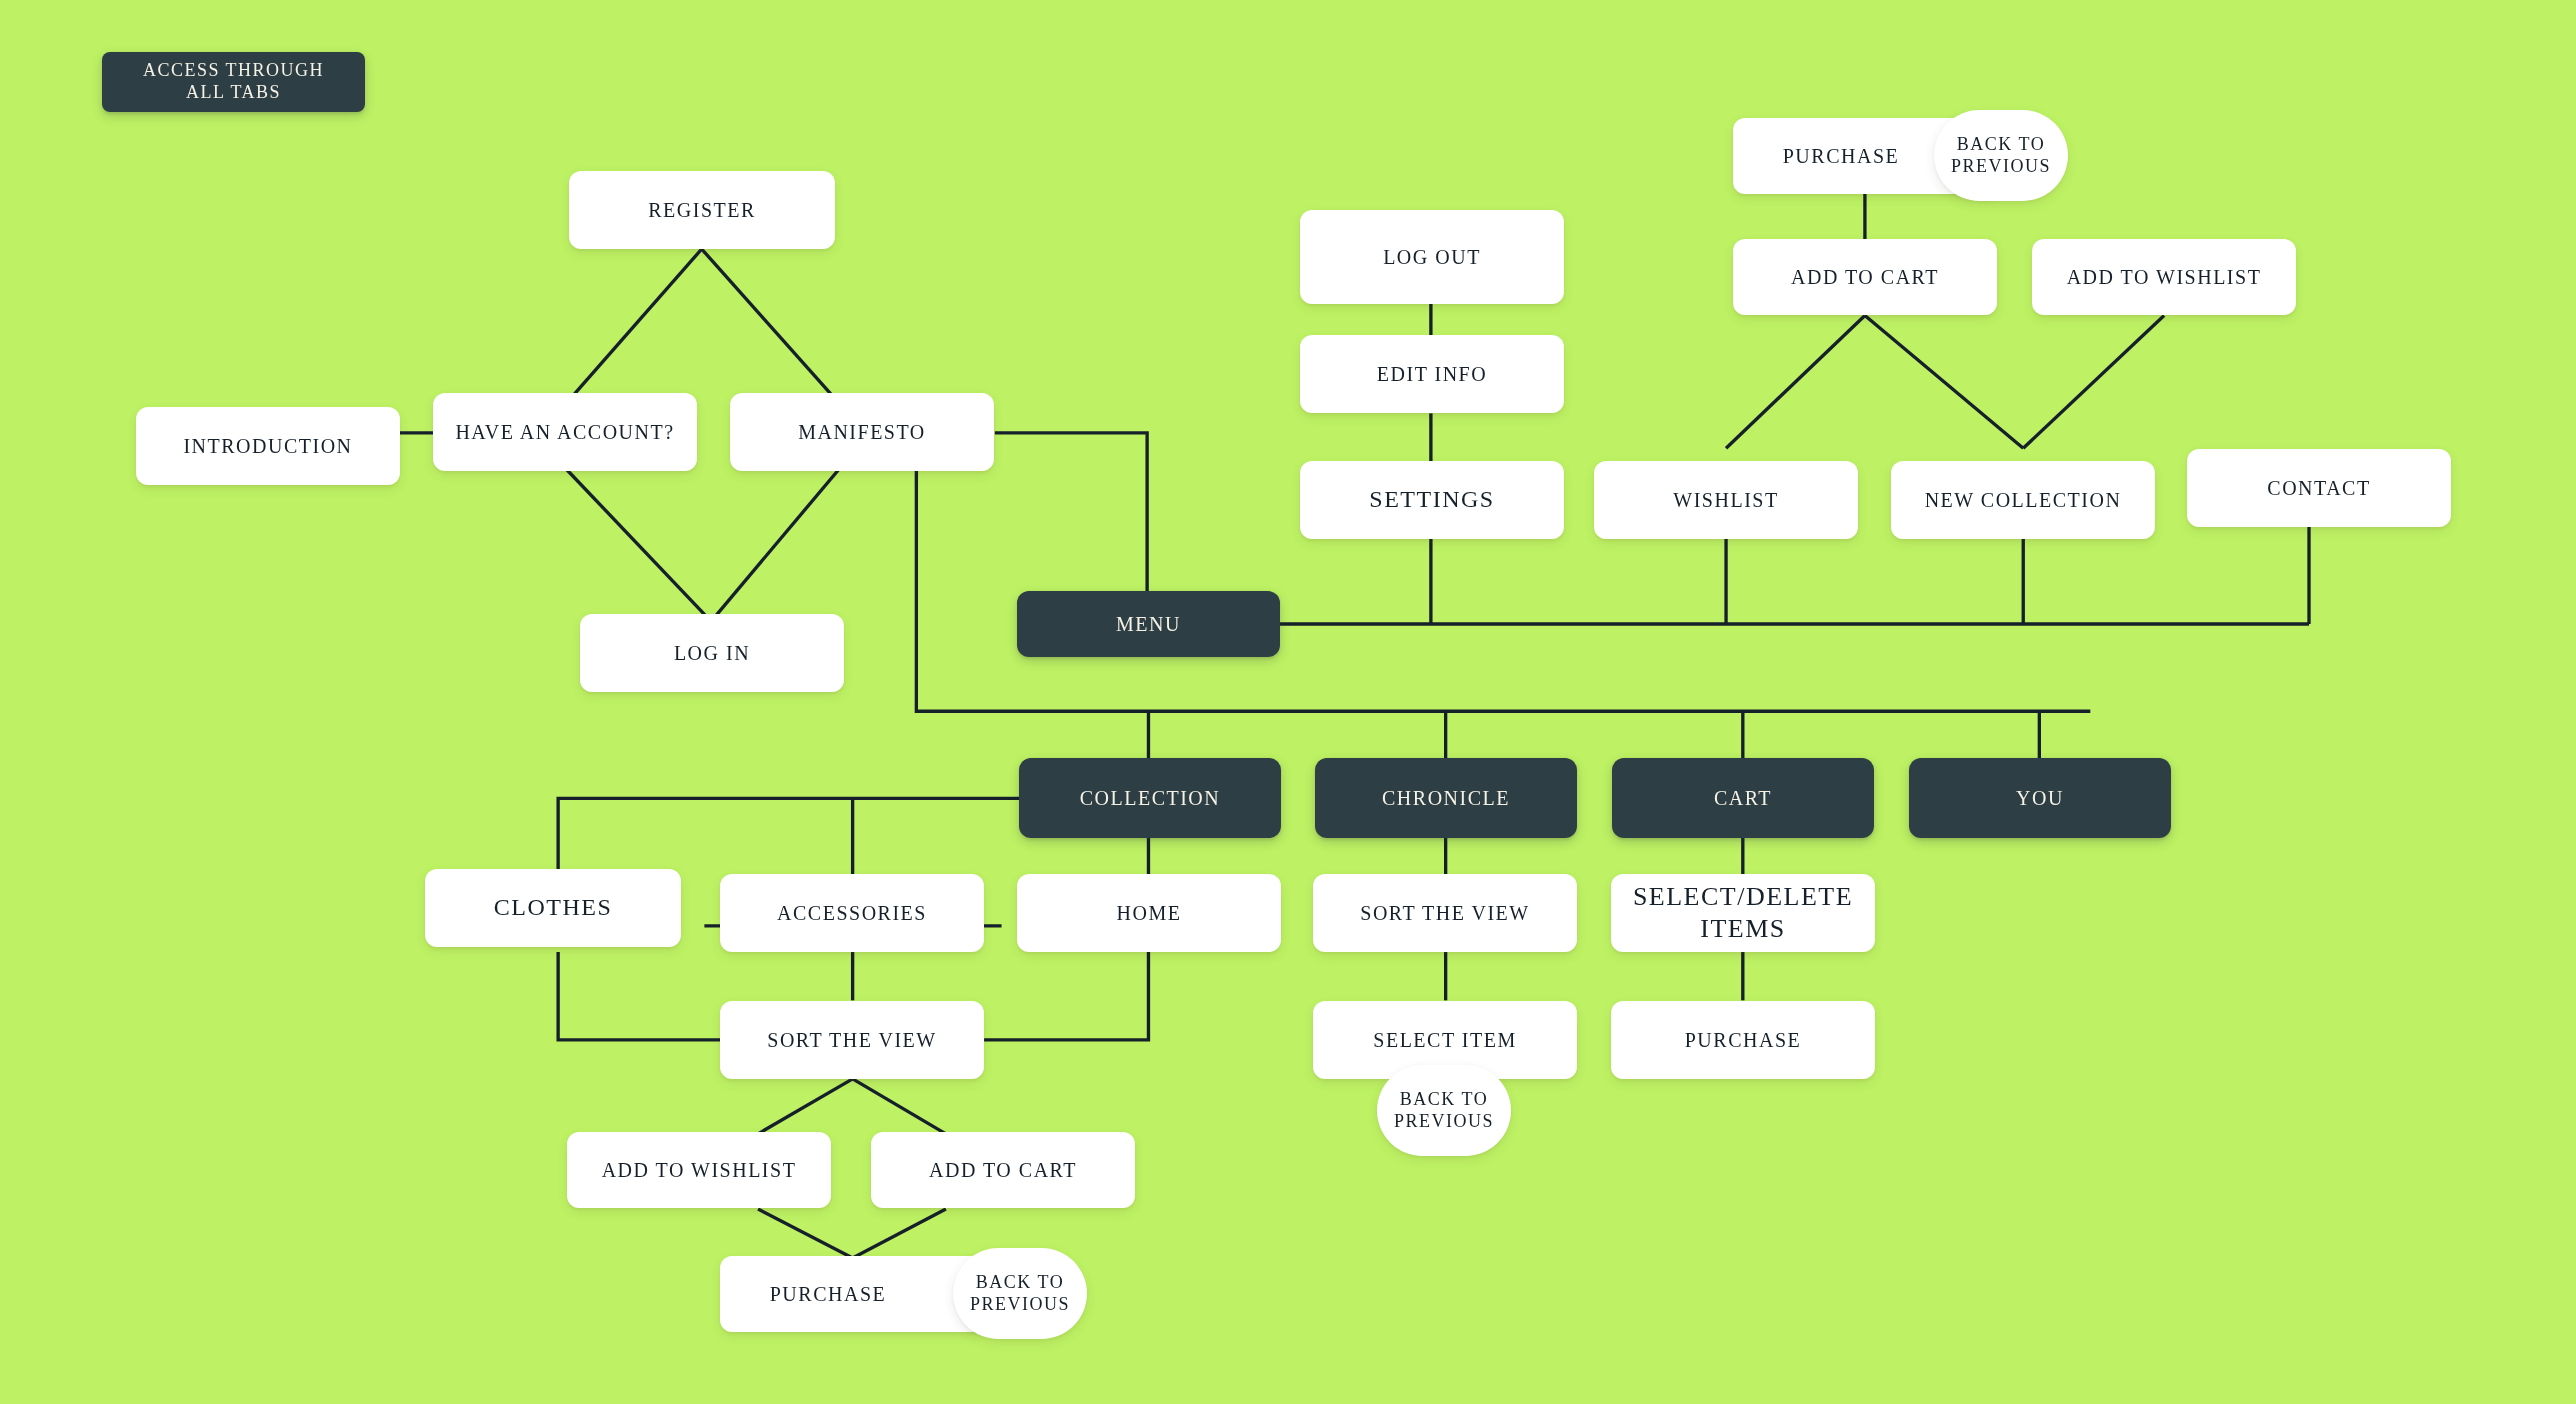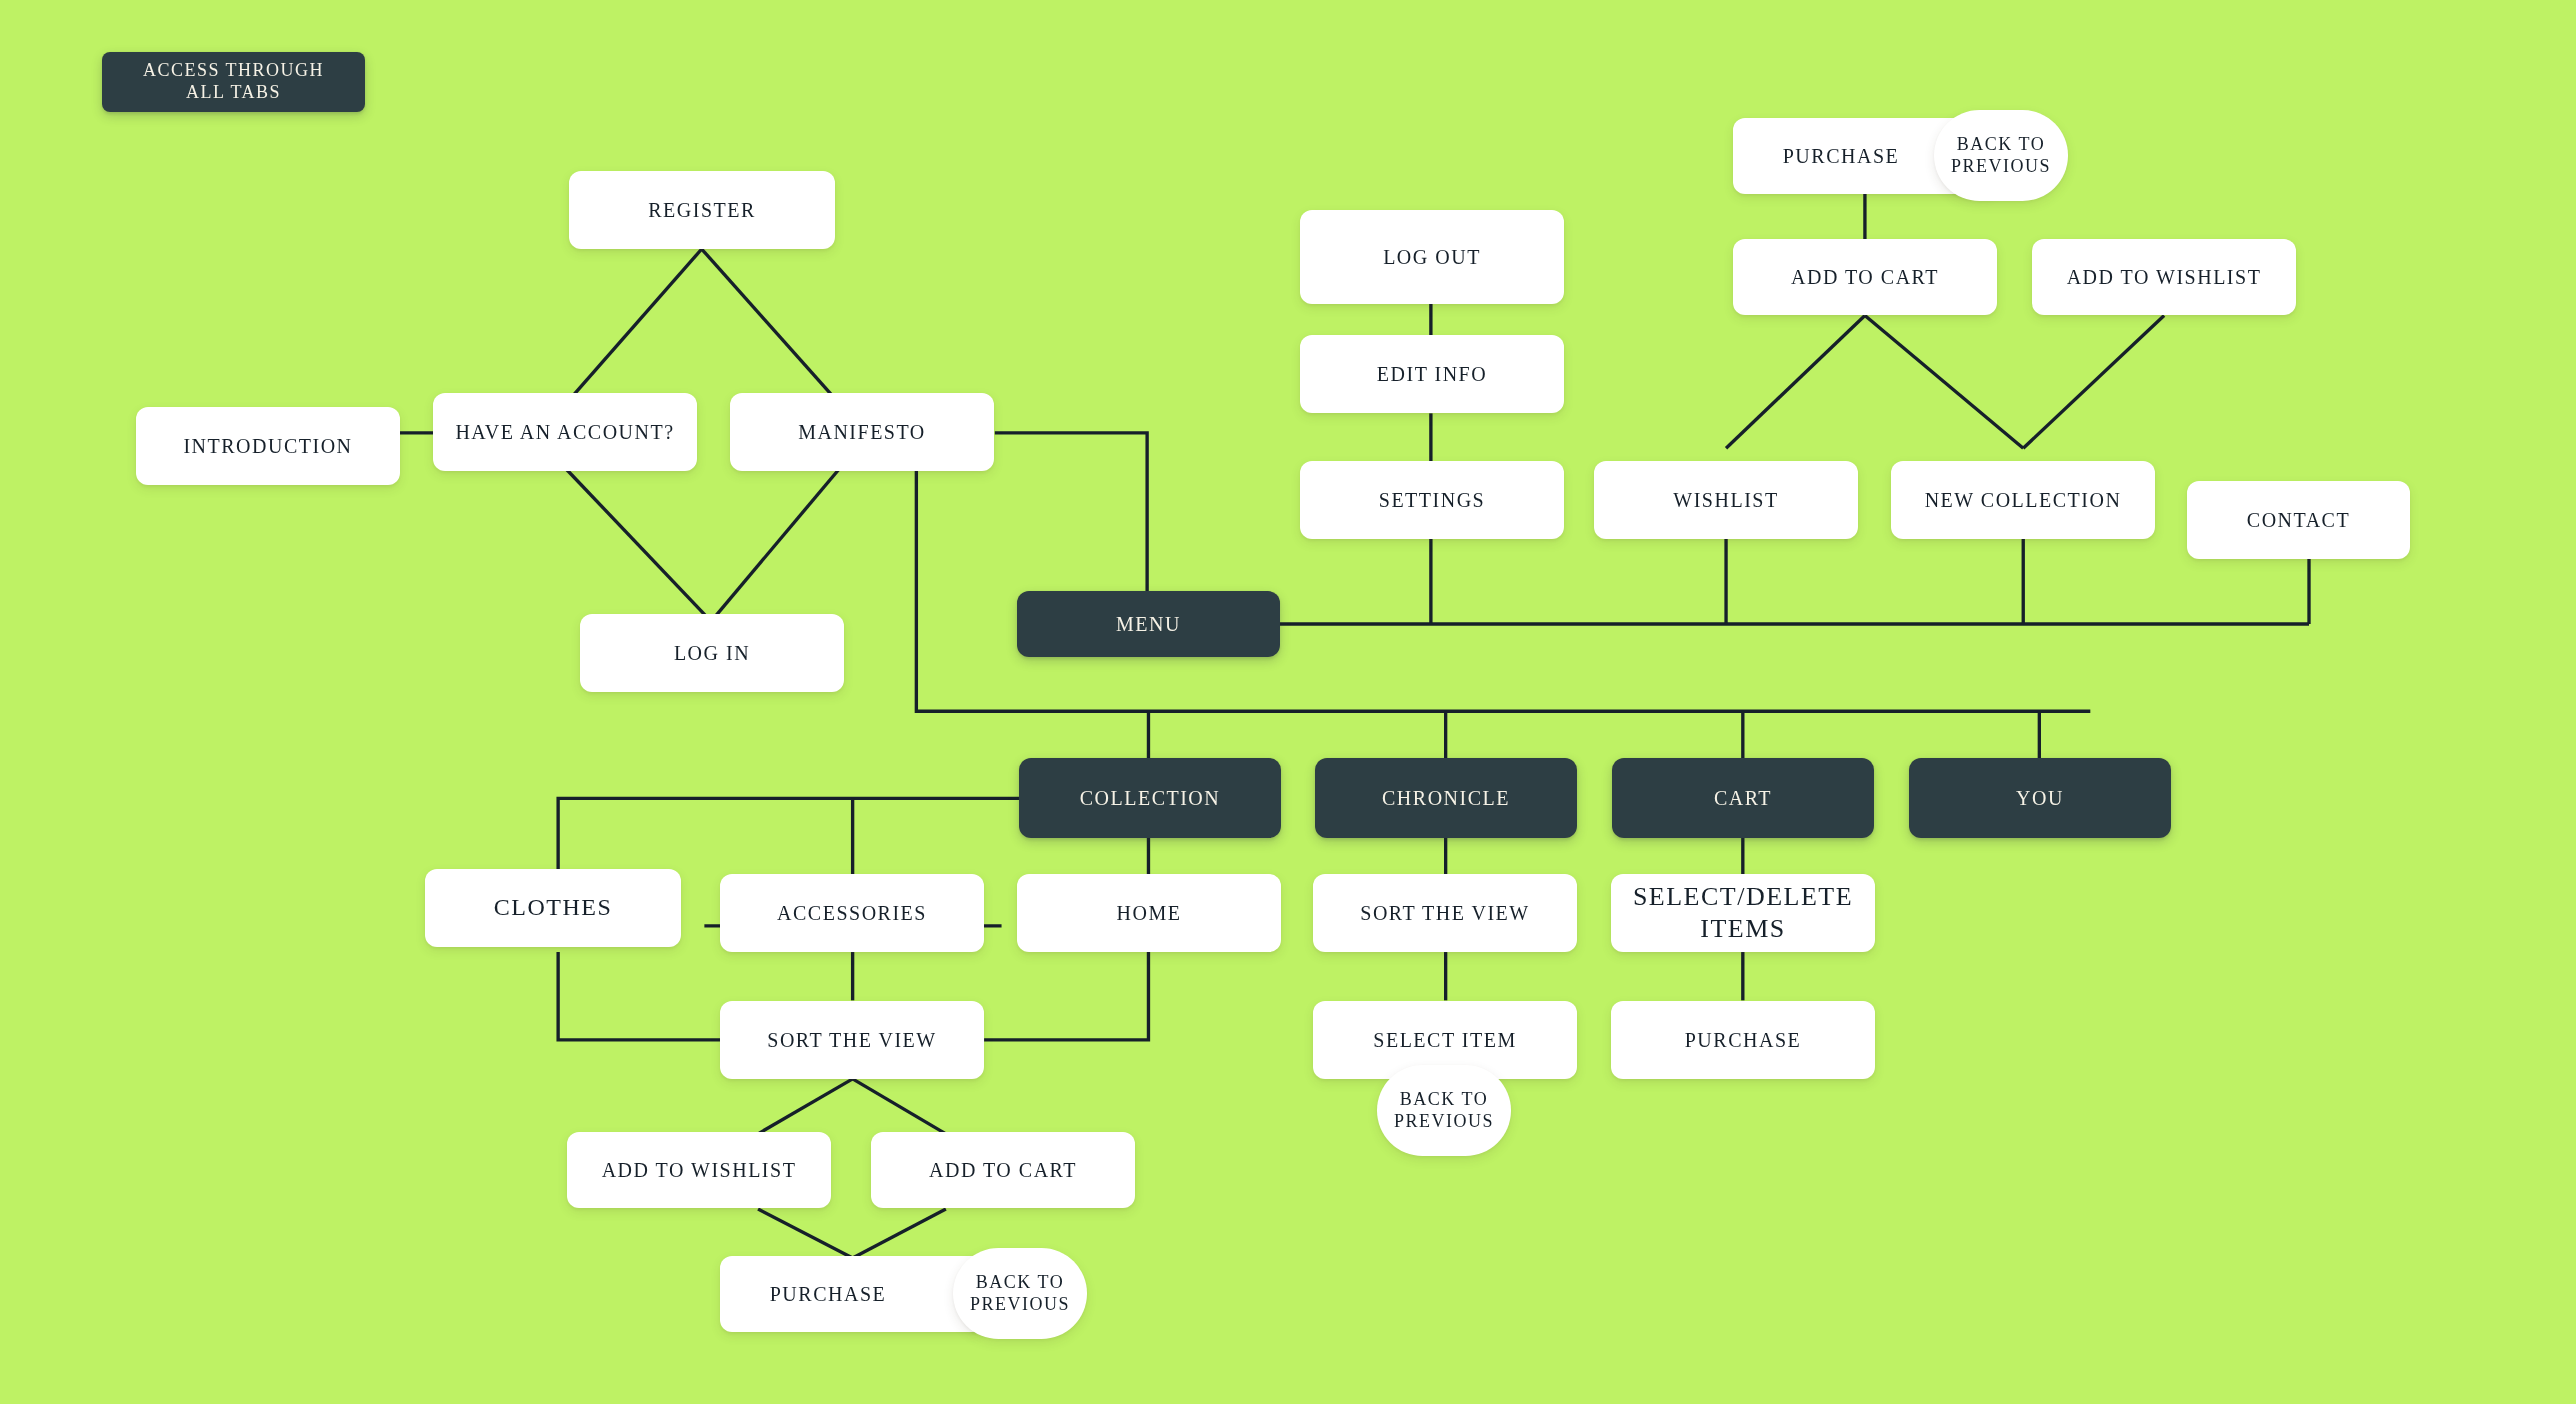--- a/index.html
+++ b/index.html
@@ -143,21 +143,21 @@
   </div>
 
   <div class="node light" style="left:1300px; top:210px; width:264px; height:94px; font-size:20px;">
     <span>LOG OUT</span>
   </div>
 
   <div class="node light" style="left:1300px; top:335px; width:264px; height:78px; font-size:20px;">
     <span>EDIT INFO</span>
   </div>
 
-  <div class="node light" style="left:1300px; top:461px; width:264px; height:78px; font-size:20px;">
+  <div class="node light" style="left:1300px; top:461px; width:264px; height:78px; font-size:24px;">
     <span>SETTINGS</span>
   </div>
 
   <div class="node dark" style="left:1017px; top:591px; width:263px; height:66px; font-size:20px;">
     <span>MENU</span>
   </div>
 
   <div class="node light" style="left:1733px; top:118px; width:264px; height:76px; font-size:20px;">
     <span style="position:relative; left:-24px;">PURCHASE</span>
   </div>
@@ -176,21 +176,21 @@
   </div>
 
   <div class="node light" style="left:1594px; top:461px; width:264px; height:78px; font-size:20px;">
     <span>WISHLIST</span>
   </div>
 
   <div class="node light" style="left:1891px; top:461px; width:264px; height:78px; font-size:20px;">
     <span>NEW COLLECTION</span>
   </div>
 
-  <div class="node light" style="left:2187px; top:449px; width:223px; height:78px; font-size:20px;margin-top:32px;">
+  <div class="node light" style="left:2187px; top:449px; width:264px; height:78px; font-size:20px;">
     <span>CONTACT</span>
   </div>
 
   <div class="node dark" style="left:1019px; top:758px; width:262px; height:80px; font-size:20px;">
     <span>COLLECTION</span>
   </div>
 
   <div class="node dark" style="left:1315px; top:758px; width:262px; height:80px; font-size:20px;">
     <span>CHRONICLE</span>
   </div>

